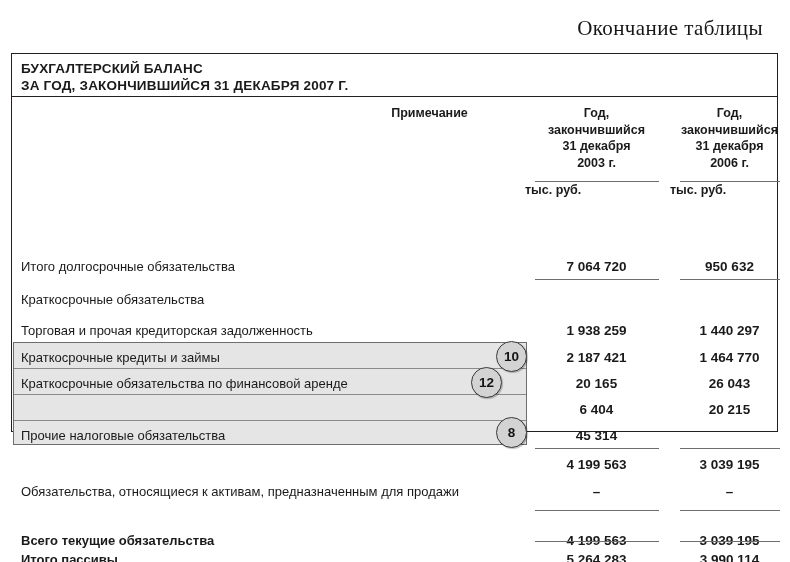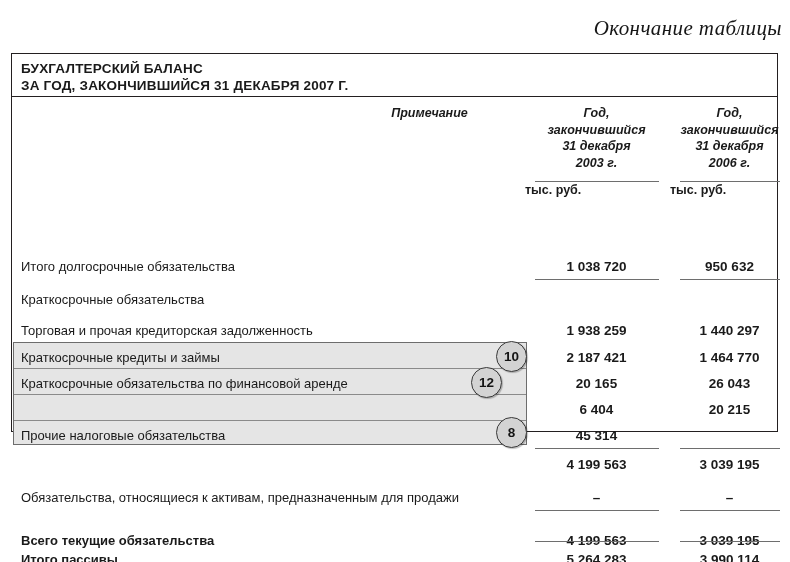--- a/index.html
+++ b/index.html
@@ -13,23 +13,22 @@
     position: relative;
     font-family: "Liberation Sans", sans-serif;
     color: #1a1a1a;
     overflow: hidden;
   }
 
   
   #page-caption {
     position: absolute;
     top: 16px;
-    right: 8px;
+    right: 27px;
     font-family: "Liberation Serif", serif;
-    font-style: italic;
     font-size: 21px;
     letter-spacing: 0.4px;
     color: #161616;
     white-space: nowrap;
   }
 
   
   #table-frame {
     position: absolute;
     left: 11px;
@@ -68,21 +67,20 @@
     right: 0;
     height: 95px;
   }
   .colhead {
     position: absolute;
     top: 8px;
     font-size: 12.5px;
     font-weight: 700;
     line-height: 16.5px;
     text-align: center;
-    font-style: italic;
   }
   .colhead .ln { display: block; white-space: nowrap; }
   #head-note  { left: 330px; width: 175px; }
   #head-y1    { left: 513px; width: 143px; }
   #head-y2    { left: 658px; width: 119px; }
   .unit-rule {
     position: absolute;
     height: 0;
     border-top: 1.2px solid #6e6e6e;
   }
@@ -220,21 +218,21 @@
   <div id="rows">
 
     <div id="gray-block">
       <div class="sep s1"></div>
       <div class="sep s2"></div>
       <div class="sep s3"></div>
     </div>
 
     <div class="row" style="top:60px">
       <span class="label">Итого долгосрочные обязательства</span>
-      <span class="val c1">1 038 720</span>
+      <span class="val c1">7 064 720</span>
       <span class="val c2">950 632</span>
     </div>
     <div class="vrule c1" style="top:87px"></div>
     <div class="vrule c2" style="top:87px"></div>
 
     <div class="row" style="top:93px">
       <span class="label">Краткосрочные обязательства</span>
     </div>
 
     <div class="row" style="top:124px">
@@ -265,21 +263,21 @@
       <span class="val c1">45 314</span>
     </div>
     <div class="vrule c1" style="top:256px"></div>
     <div class="vrule c2" style="top:256px"></div>
 
     <div class="row" style="top:258px">
       <span class="val c1">4 199 563</span>
       <span class="val c2">3 039 195</span>
     </div>
 
-    <div class="row" style="top:291px">
+    <div class="row" style="top:285px">
       <span class="label">Обязательства, относящиеся к активам, предназначенным для продажи</span>
       <span class="val c1">–</span>
       <span class="val c2">–</span>
     </div>
     <div class="vrule c1" style="top:318px"></div>
     <div class="vrule c2" style="top:318px"></div>
 
     <div class="row bold" style="top:334px">
       <span class="label">Всего текущие обязательства</span>
       <span class="val c1">4 199 563</span>

